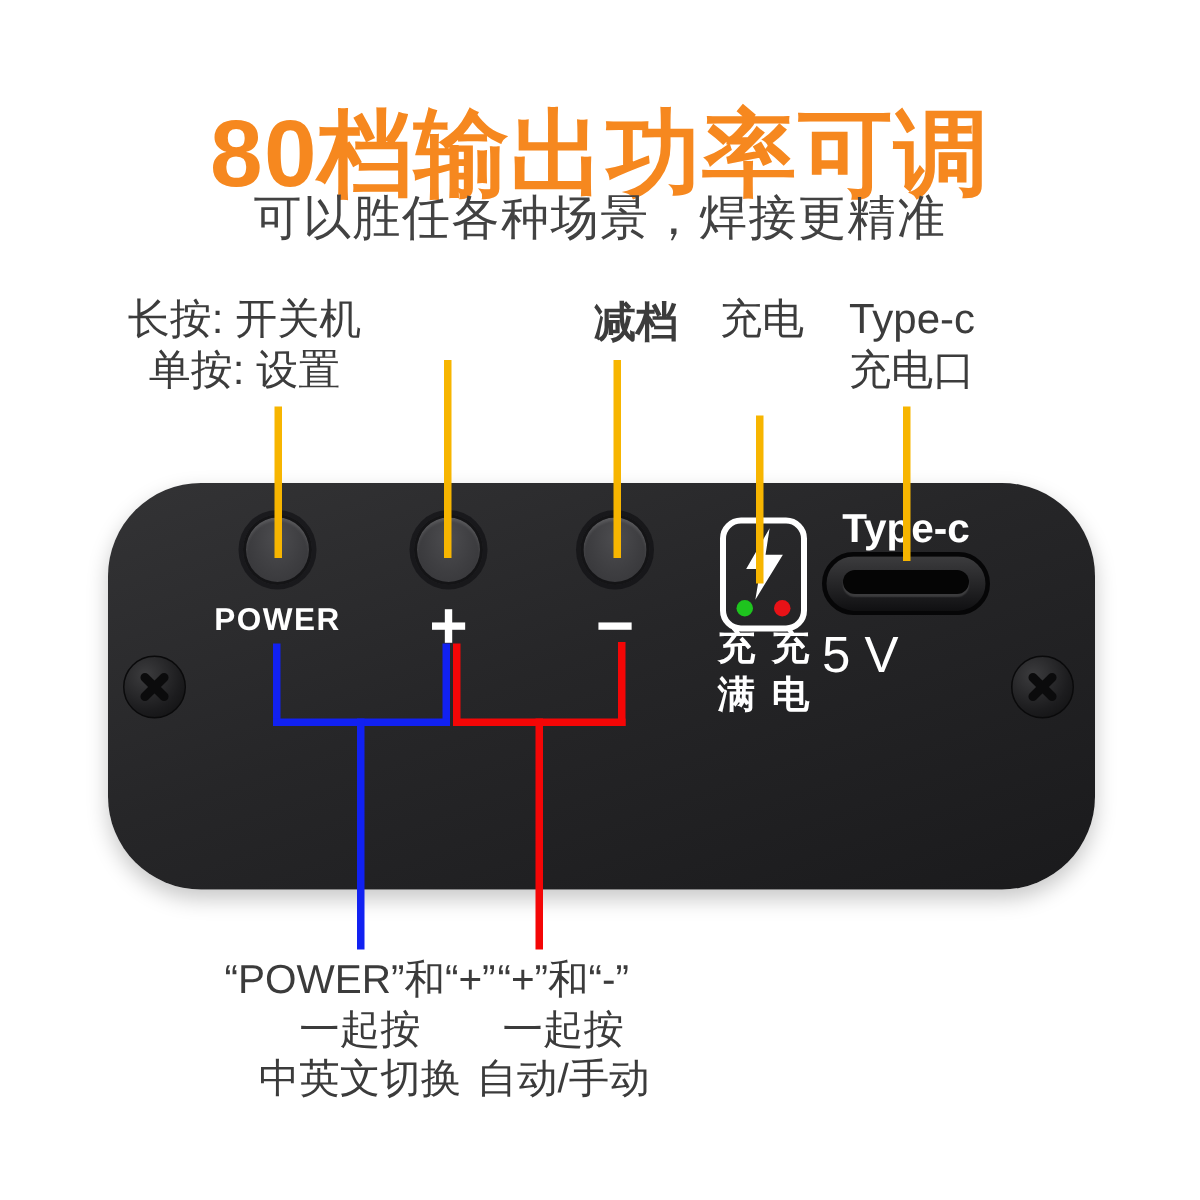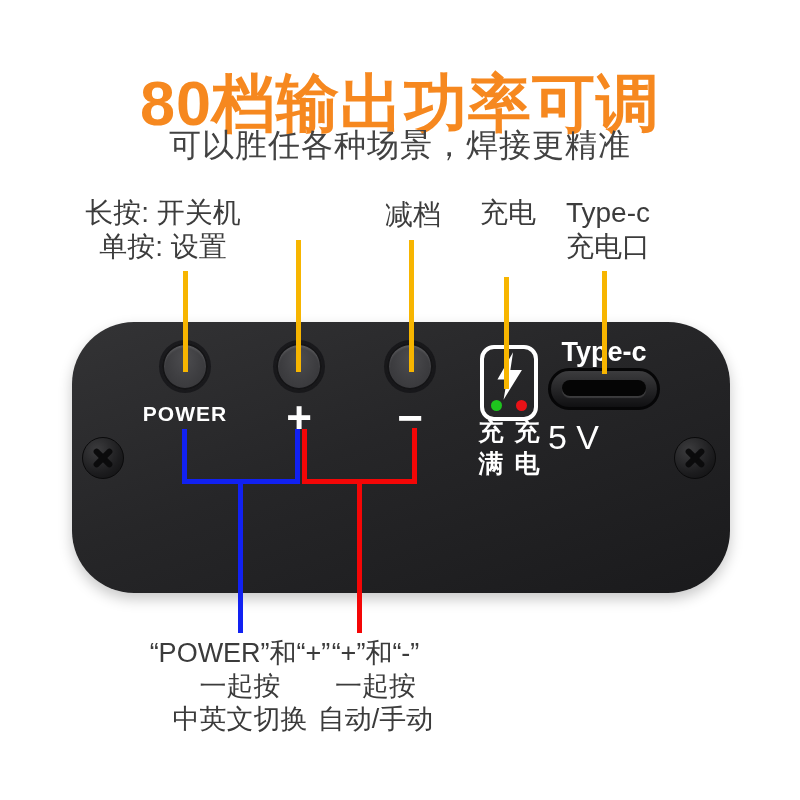--- a/index.html
+++ b/index.html
@@ -14,21 +14,21 @@
     font-size:63px;font-weight:800;color:#f6881f;letter-spacing:1px;line-height:70px;margin-top:34px;
   }
   .subtitle{
     left:0;top:126px;width:800px;text-align:center;
     font-size:32px;color:#424242;letter-spacing:1px;line-height:38px;
   }
   
   .callout{font-size:28px;color:#3c3c3c;text-align:center;line-height:34px;}
   .co-power{left:55px;top:196px;width:216px;}
   .co-plus{left:259px;top:198px;width:80px;}
-  .co-minus{left:373px;top:198px;width:80px;}
+  .co-minus{left:384px;top:198px;width:80px;font-weight:bold;}
   .co-charge{left:468px;top:196px;width:80px;}
   .co-typec{left:553px;top:196px;width:110px;}
   
   .oline{width:5px;background:#f7b500;z-index:6;}
   .ol1{left:183px;top:271px;height:101px;}
   .ol2{left:296px;top:240px;height:132px;}
   .ol3{left:409px;top:240px;height:132px;}
   .ol4{left:504px;top:277px;height:112px;}
   .ol5{left:602px;top:271px;height:103px;}
   

